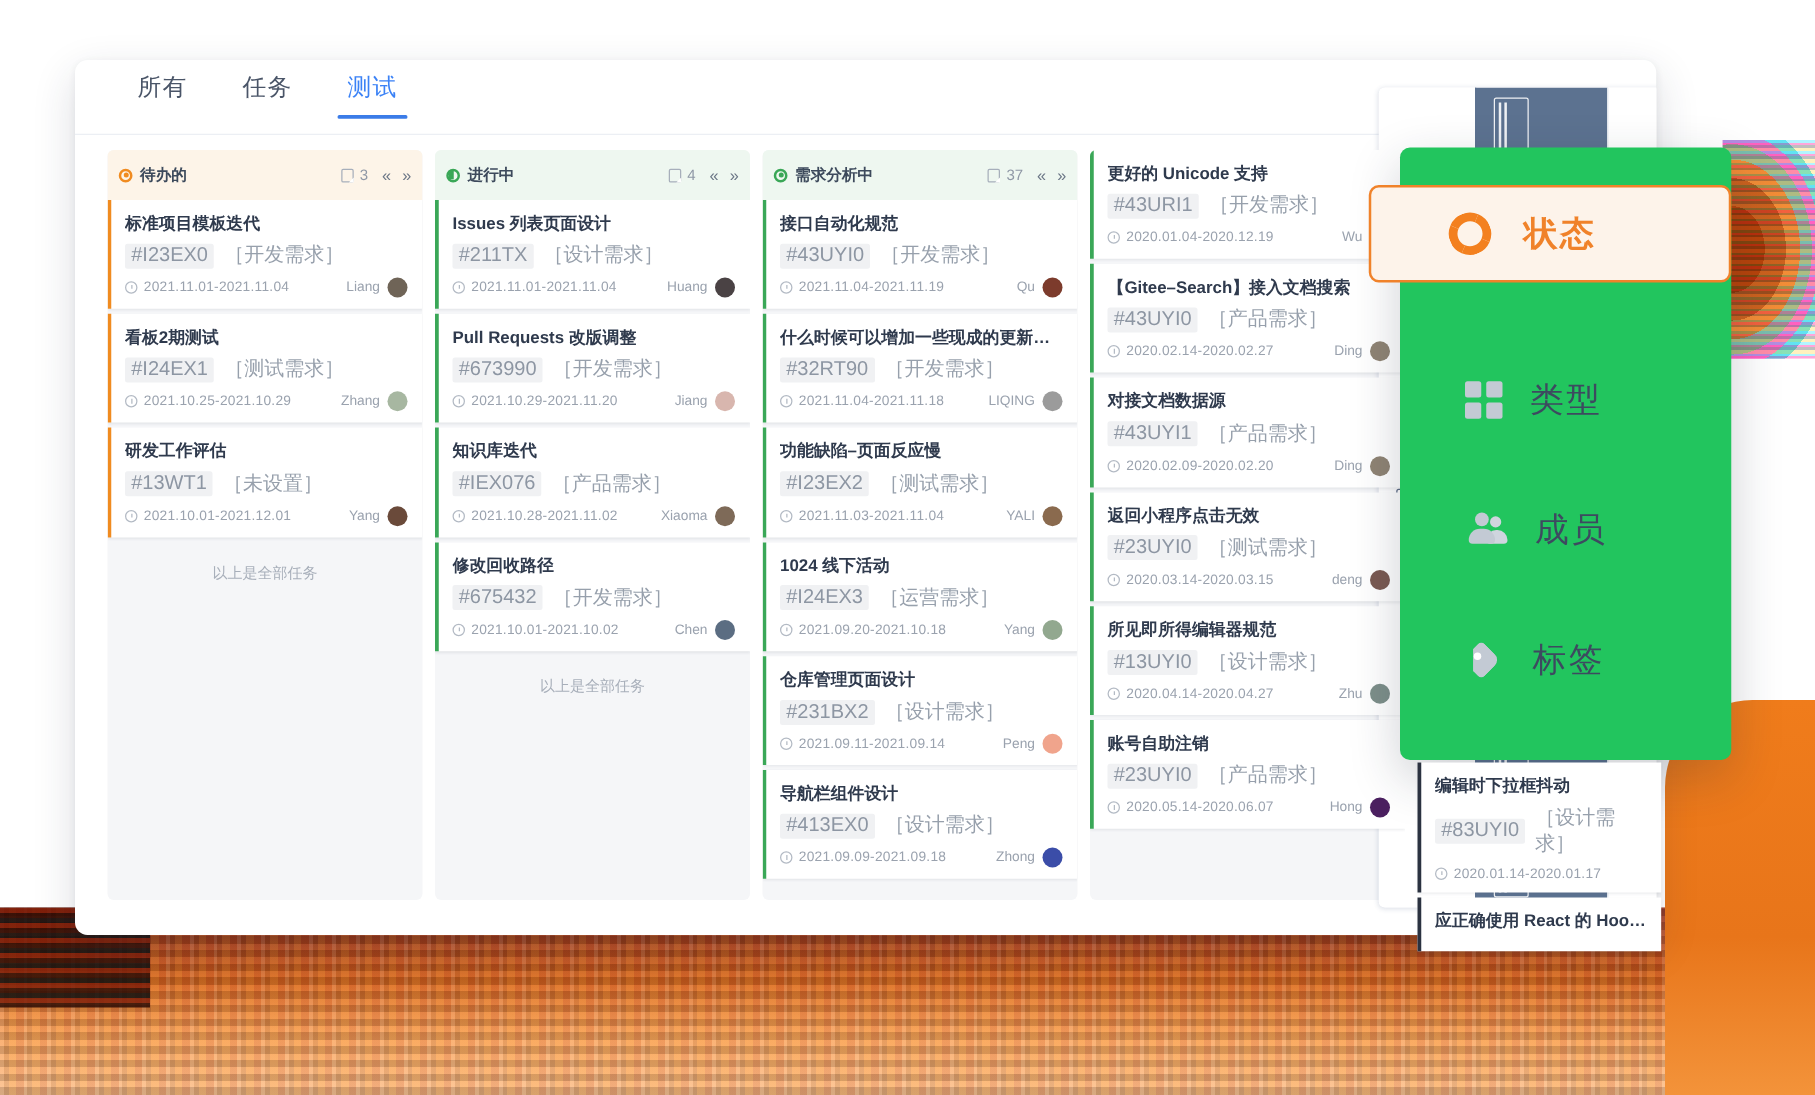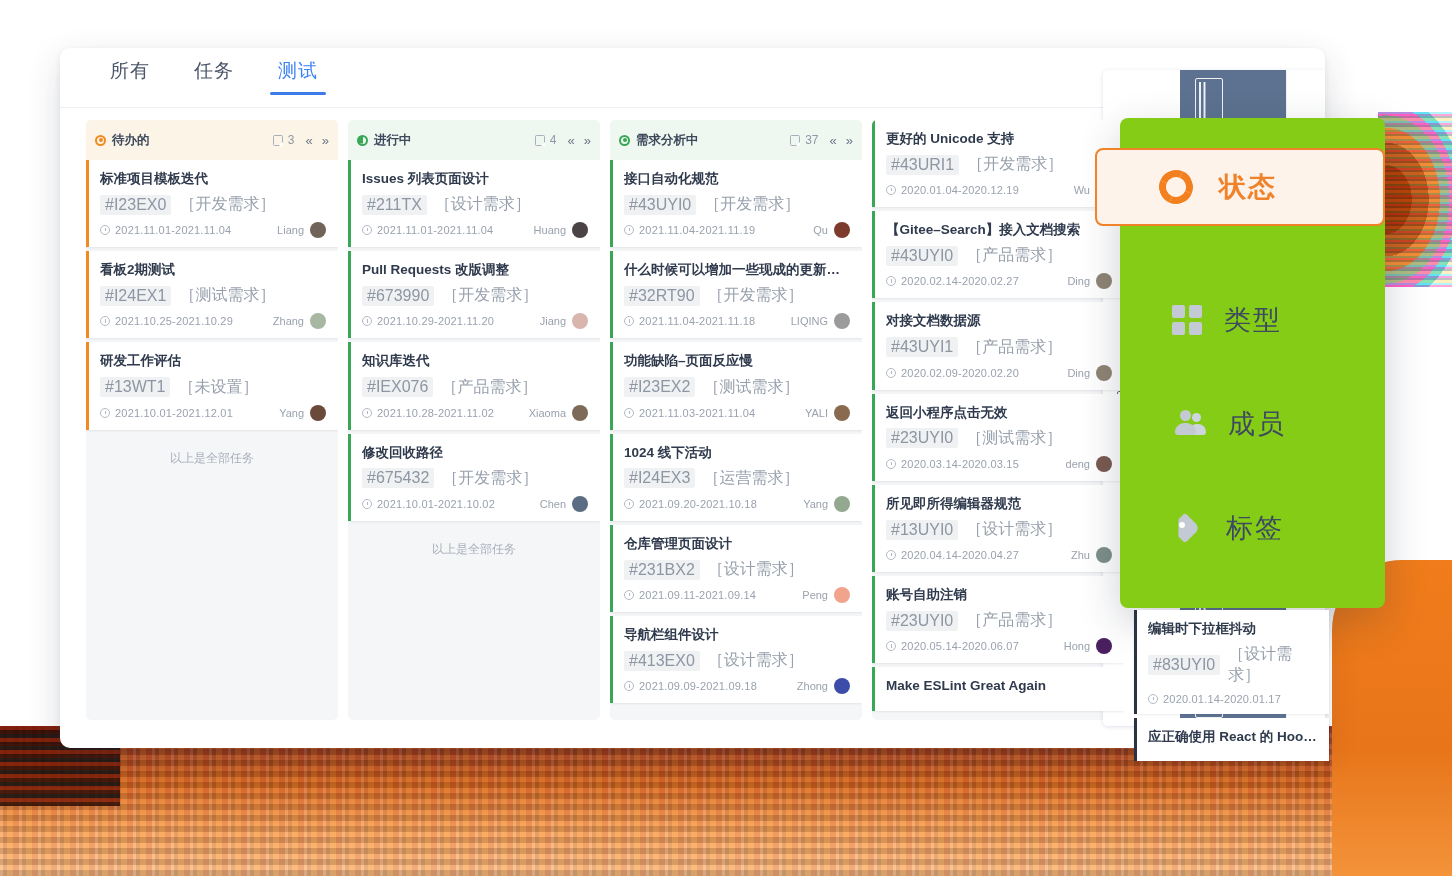--- a/index.html
+++ b/index.html
@@ -292,21 +292,21 @@
     font-size: 12px;
     color: #a8afba;
     padding: 16px 0 0 0;
   }
 
   
   .filter-panel {
     position: absolute;
     left: 1120px; top: 118px;
     width: 265px; height: 490px;
-    background: #84cc16;
+    background: #22c55e;
     border-radius: 8px;
     box-shadow: 0 14px 40px rgba(30,40,60,.22);
     padding-top: 0;
   }
   .fp-item {
     display: flex;
     align-items: center;
     gap: 22px;
     padding-left: 52px;
     height: 104px;
@@ -714,23 +714,20 @@
                 <span class="c-id">#23UYI0</span>
                 <span class="c-type">［产品需求］</span>
               </div>
               <div class="c-foot">
                 <span class="clock"></span>
                 <span class="c-date">2020.05.14-2020.06.07</span>
                 <span class="c-user">Hong</span>
                 <span class="avatar" style="background:#4b2060"></span>
               </div>
             </div>
-            <div class="card green">
-              <div class="c-title">Make ESLint Great Again</div>
-            </div>
           </div>
         </div>
       </div>
   </div>
 
   <div class="peek-col" id="peekcol">
       <div class="card dark">
         <div class="c-title">编辑时下拉框抖动</div>
         <div class="c-tags">
           <span class="c-id">#83UYI0</span>

